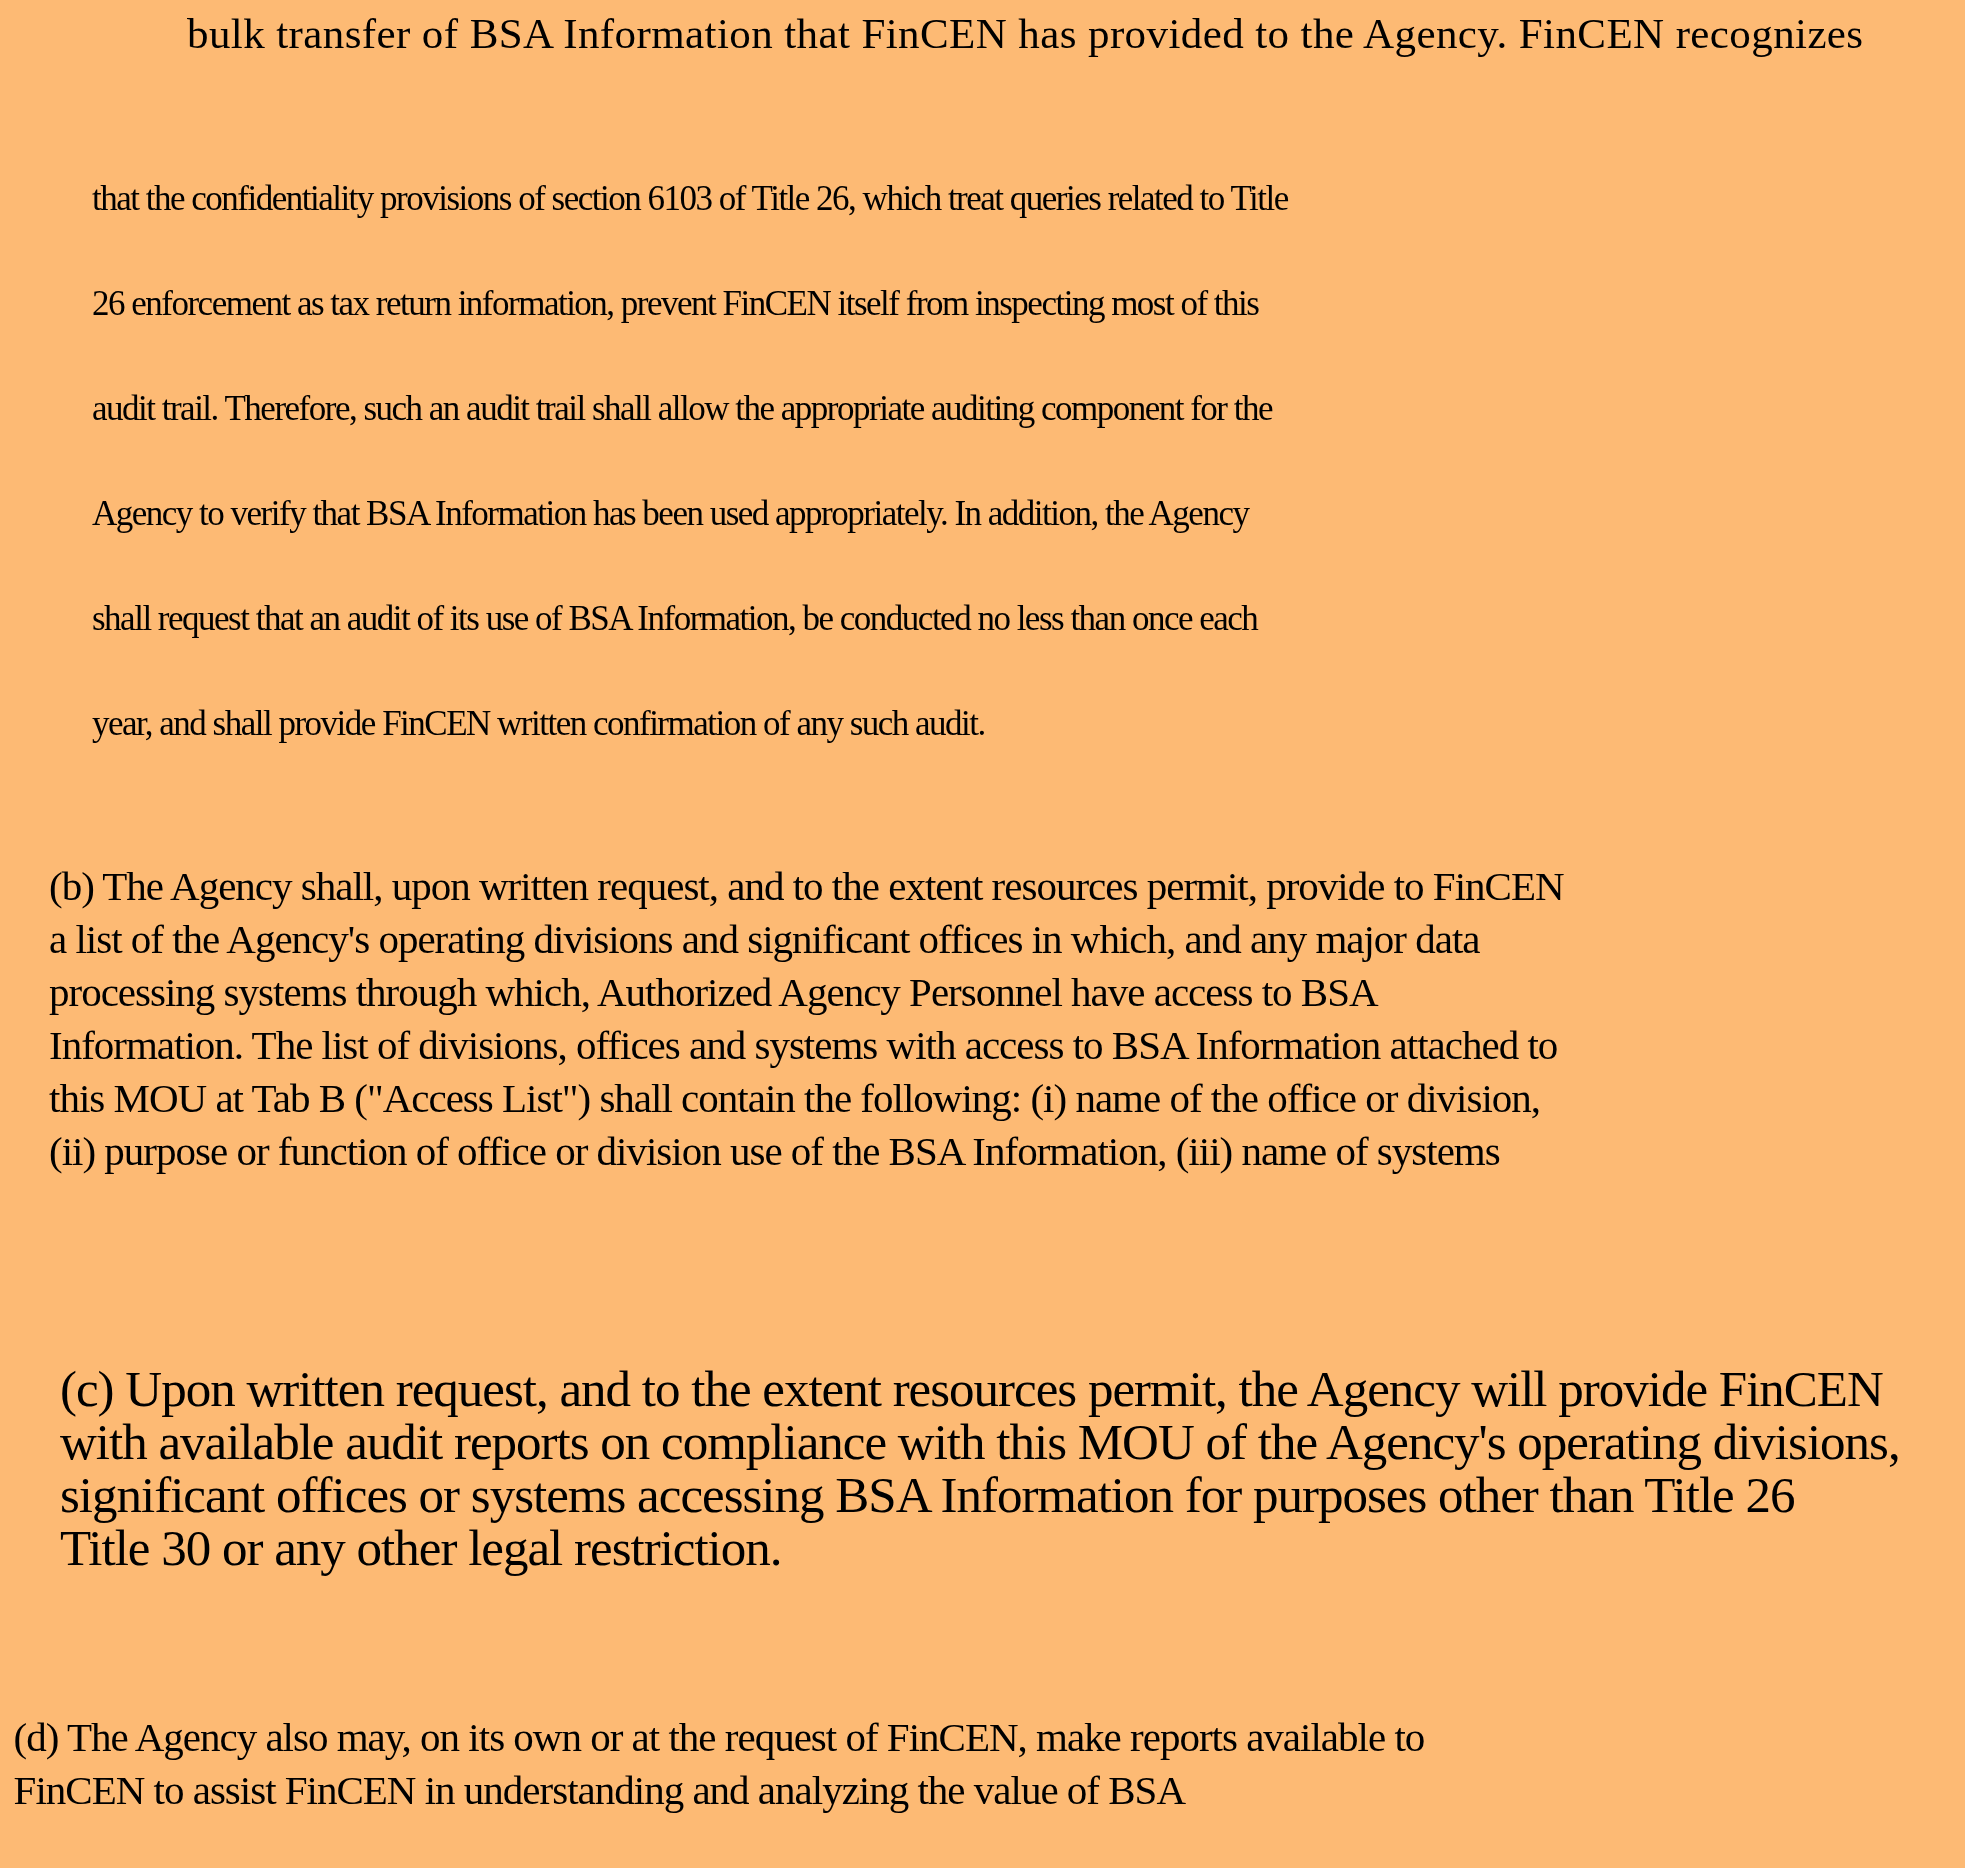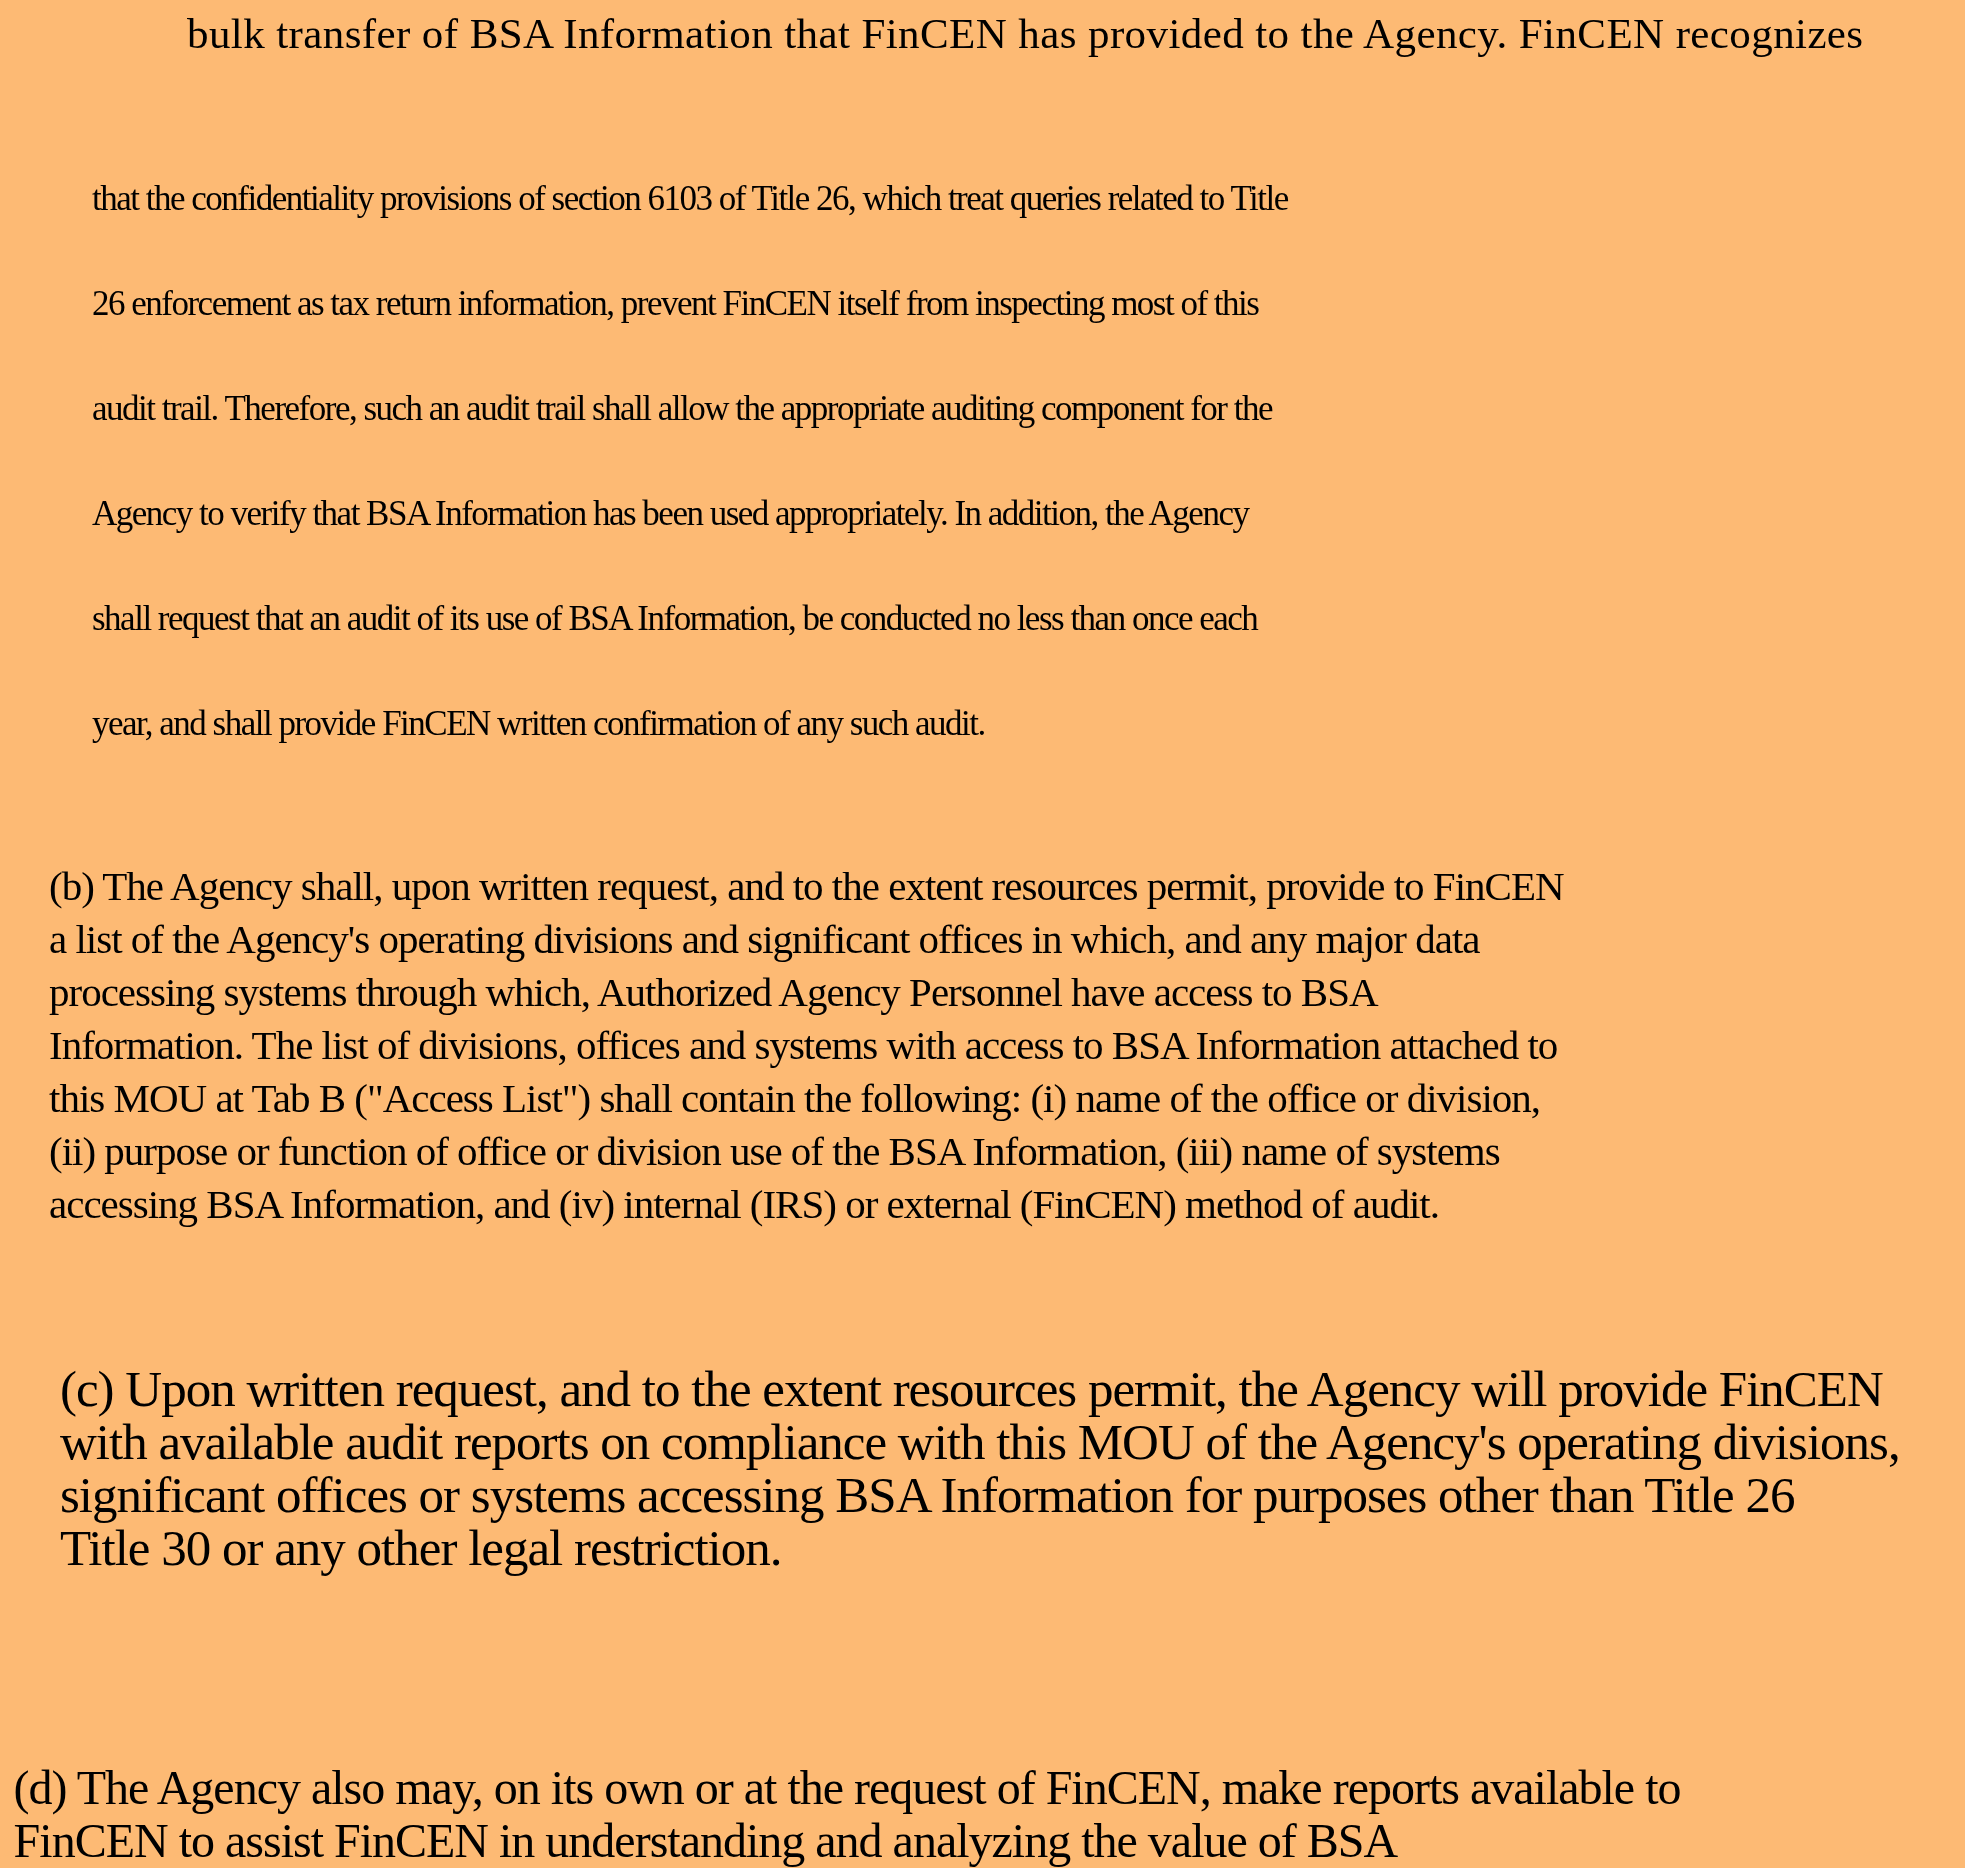--- a/index.html
+++ b/index.html
@@ -44,22 +44,22 @@
     position: absolute;
     left: 60px;
     top: 1363px;
     font-size: 51px;
     line-height: 53px;
     letter-spacing: -1px;
   }
   .para-d {
     position: absolute;
     left: 13.6px;
-    top: 1761px;
-    font-size: 48px;
+    top: 1711px;
+    font-size: 41px;
     line-height: 53px;
     letter-spacing: -1px;
   }
 </style>
 </head>
 <body>
 
 <div class="doc">
 
   <div class="intro-first">bulk transfer of BSA Information that FinCEN has provided to the Agency. FinCEN recognizes</div>
@@ -73,21 +73,20 @@
     <div class="ln">year, and shall provide FinCEN written confirmation of any such audit.</div>
   </div>
 
   <div class="para-b">
     <div class="ln">(b) The Agency shall, upon written request, and to the extent resources permit, provide to FinCEN</div>
     <div class="ln">a list of the Agency's operating divisions and significant offices in which, and any major data</div>
     <div class="ln">processing systems through which, Authorized Agency Personnel have access to BSA</div>
     <div class="ln">Information. The list of divisions, offices and systems with access to BSA Information attached to</div>
     <div class="ln">this MOU at Tab B ("Access List") shall contain the following: (i) name of the office or division,</div>
     <div class="ln">(ii) purpose or function of office or division use of the BSA Information, (iii) name of systems</div>
-    <div class="ln">accessing BSA Information, and (iv) internal (IRS) or external (FinCEN) method of audit.</div>
   </div>
 
   <div class="para-c">
     <div class="ln">(c) Upon written request, and to the extent resources permit, the Agency will provide FinCEN</div>
     <div class="ln">with available audit reports on compliance with this MOU of the Agency's operating divisions,</div>
     <div class="ln">significant offices or systems accessing BSA Information for purposes other than Title 26</div>
     <div class="ln">Title 30 or any other legal restriction.</div>
   </div>
 
   <div class="para-d">

